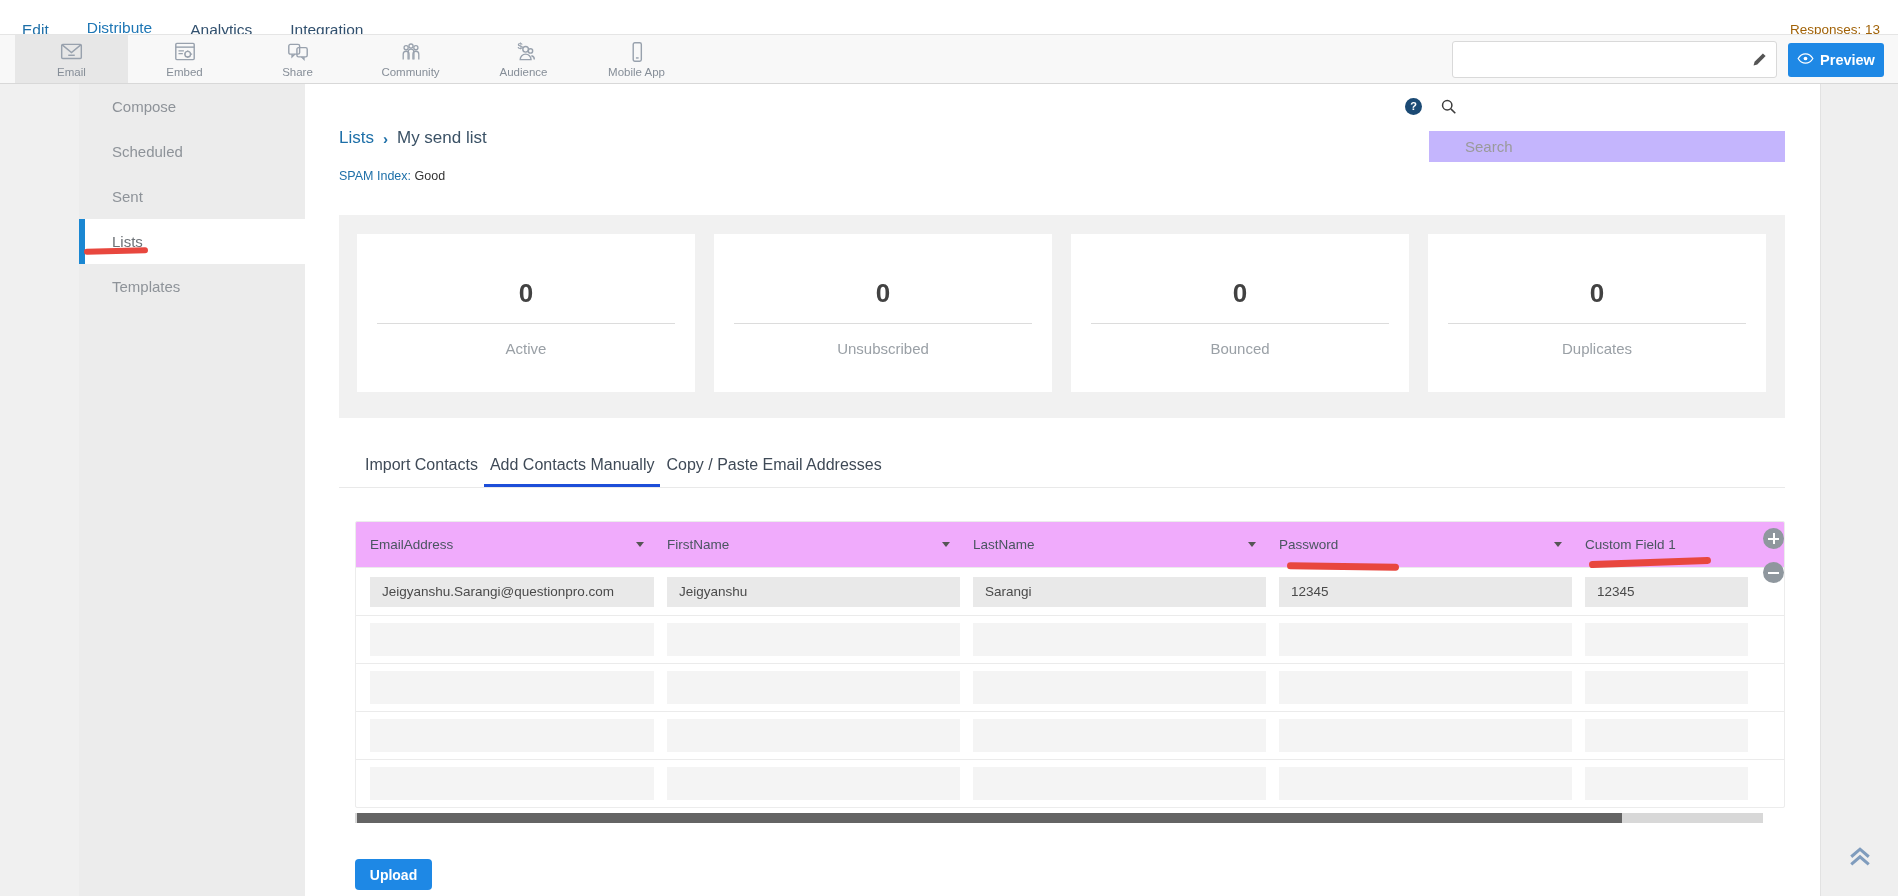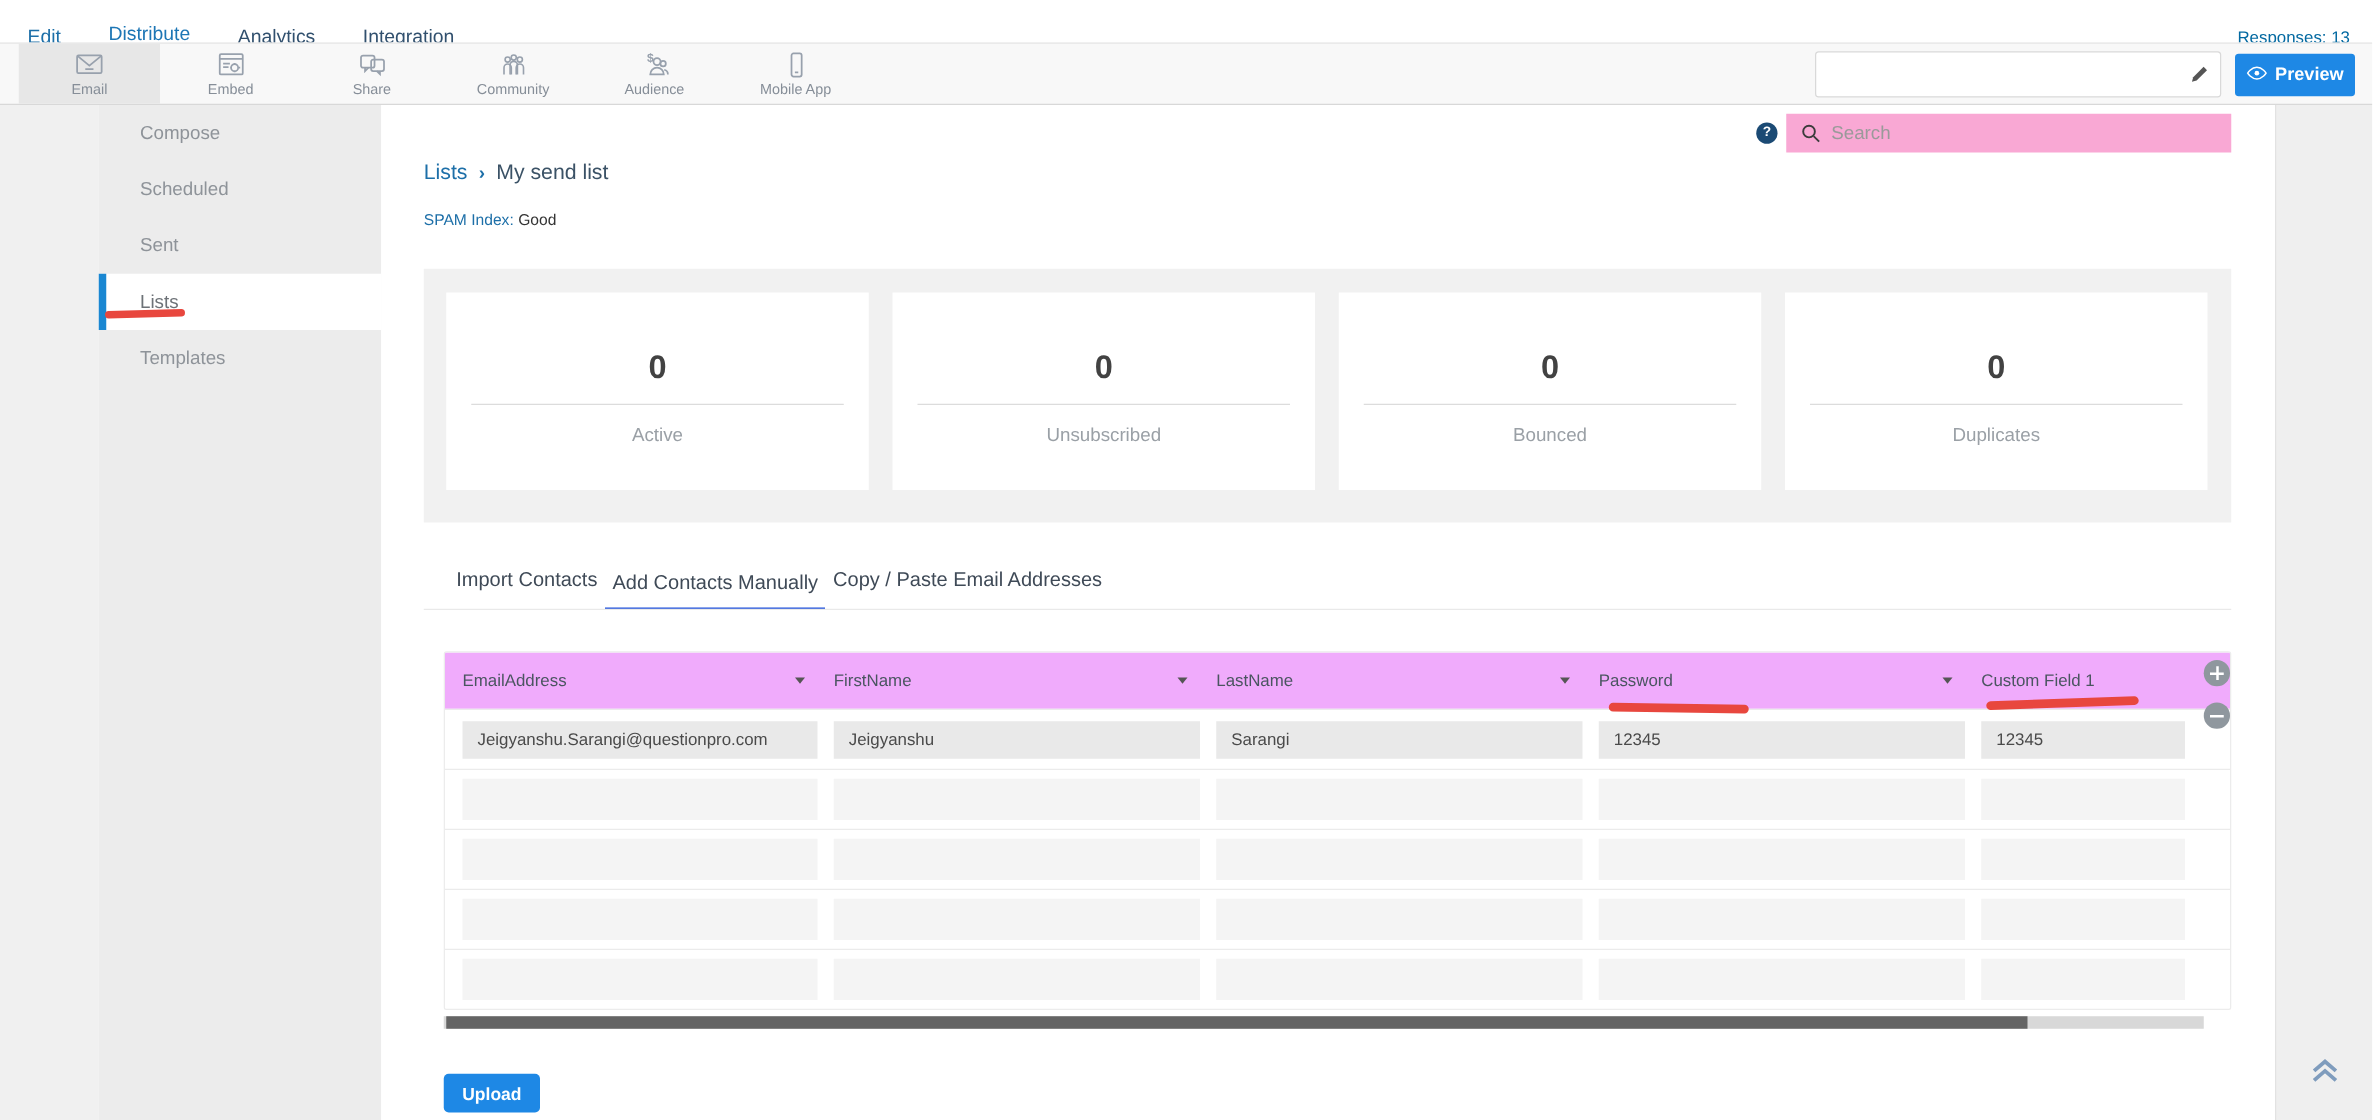--- a/index.html
+++ b/index.html
@@ -7,21 +7,21 @@
   .screen { position:relative; width:1898px; height:896px; background:#fff; overflow:hidden; }
 
   
   .navbar { position:absolute; left:0; top:0; width:1898px; height:34px;
             display:flex; align-items:center; justify-content:space-between;
             background:#fff; padding:0 18px 0 22px;margin-top:12px; }
   .nav-left { display:flex; align-items:center; gap:38px; height:100%; }
   .nav-item { font-size:15.5px; color:#31506e; text-decoration:none; cursor:pointer; padding-top:2px; }
   .nav-item.link { color:#1d6fa8; }
   .nav-item.active { color:#1d76b5; border-bottom:2px solid #ef4444; padding-bottom:3px; }
-  .responses { font-size:13.5px; color:#0369a1; }
+  .responses { font-size:13.5px; color:#a16207; }
 
   
   .toolbar { position:absolute; left:0; top:34px; width:1898px; height:50px;
              background:#f8f8f8; border-top:1px solid #e5e5e5; border-bottom:1px solid #d8d8d8; }
   .tool-items { position:absolute; left:15px; top:0; height:100%; display:flex; }
   .tool-item { width:113px; height:100%; display:flex; flex-direction:column; align-items:center;
                justify-content:center; gap:2px; cursor:pointer; color:#98a1ad; }
   .tool-item.active { background:#e7e7e7; }
   .tool-icon svg { display:block; }
   .tool-label { font-size:11.5px; color:#868e98; }
@@ -50,22 +50,22 @@
   
   .gutter { position:absolute; left:1515px; top:0; width:78px; height:812px; background:#efefef;
             border-left:1px solid #e2e2e2; }
   .to-top { position:absolute; left:21px; top:756px; width:36px; height:32px; background:none; border:none; cursor:pointer; }
 
   
   .help-icon { position:absolute; left:1100px; top:14px; width:17px; height:17px; border-radius:50%;
                background:#1b4a74; color:#fff; font-size:11px; font-weight:bold; text-align:center;
                line-height:17px; cursor:pointer; }
   .search-wrap { position:absolute; left:1124px; top:7px; width:356px; height:31px; }
-  .search-input { width:100%; height:100%; border:none; background:#f9a8d4; padding:0 10px 0 36px;
-                  font-size:15px; color:#555; font-family:"Liberation Sans",sans-serif; outline:none; }
+  .search-input { width:100%; height:100%; border:none; background:#c4b5fd; padding:0 10px 0 36px;
+                  font-size:15px; color:#555; font-family:"Liberation Sans",sans-serif; outline:none;margin-top:40px; }
   .search-input::placeholder { color:#9a9a9a; }
   .search-glyph { position:absolute; left:11px; top:7px; pointer-events:none; }
 
   
   .breadcrumb { position:absolute; left:34px; top:44px; font-size:17px; display:flex; gap:9px; align-items:center; }
   .crumb-link { color:#1d6fa8; text-decoration:none; cursor:pointer; }
   .crumb-sep { color:#1d6fa8; font-size:15px; font-weight:bold; }
   .crumb-current { color:#3b5266; }
   .spam-line { position:absolute; left:34px; top:85px; font-size:12.5px; }
   .spam-label { color:#1d6fa8; }
@@ -77,21 +77,21 @@
   .stat-card { width:338px; height:158px; background:#fff; display:flex; flex-direction:column;
                align-items:center; justify-content:center; }
   .stat-value { font-size:26px; font-weight:bold; color:#424242; margin-top:8px; }
   .stat-divider { width:298px; height:1px; background:#dcdcdc; margin:14px 0 16px; }
   .stat-label { font-size:15px; color:#9aa0a6; }
 
   
   .tabs { position:absolute; left:34px; top:366px; width:1446px; height:38px;
           border-bottom:1px solid #e9e9e9; display:flex; align-items:flex-end; padding-left:20px; }
   .tab { font-size:16px; color:#3f4a57; padding:0 6px 13px; cursor:pointer; }
-  .tab.active { border-bottom:1px solid #1d4ed8; padding-bottom:10px; }
+  .tab.active { border-bottom:3px solid #1d4ed8; padding-bottom:10px; }
 
   
   .grid-table { position:absolute; left:50px; top:437px; width:1430px; background:#fff;
                 border:1px solid #ececec; border-radius:2px; overflow:hidden; }
   .t-row { display:grid; grid-template-columns:284px 293px 293px 293px 163px; column-gap:13px;
            padding-left:14px; align-items:center; }
   .t-head { height:45px; background:#f0abfc; }
   .h-cell { position:relative; height:45px; display:flex; align-items:center; justify-content:space-between;
             padding-right:10px; cursor:pointer; }
   .h-label { font-size:13.5px; color:#4a5560; }

